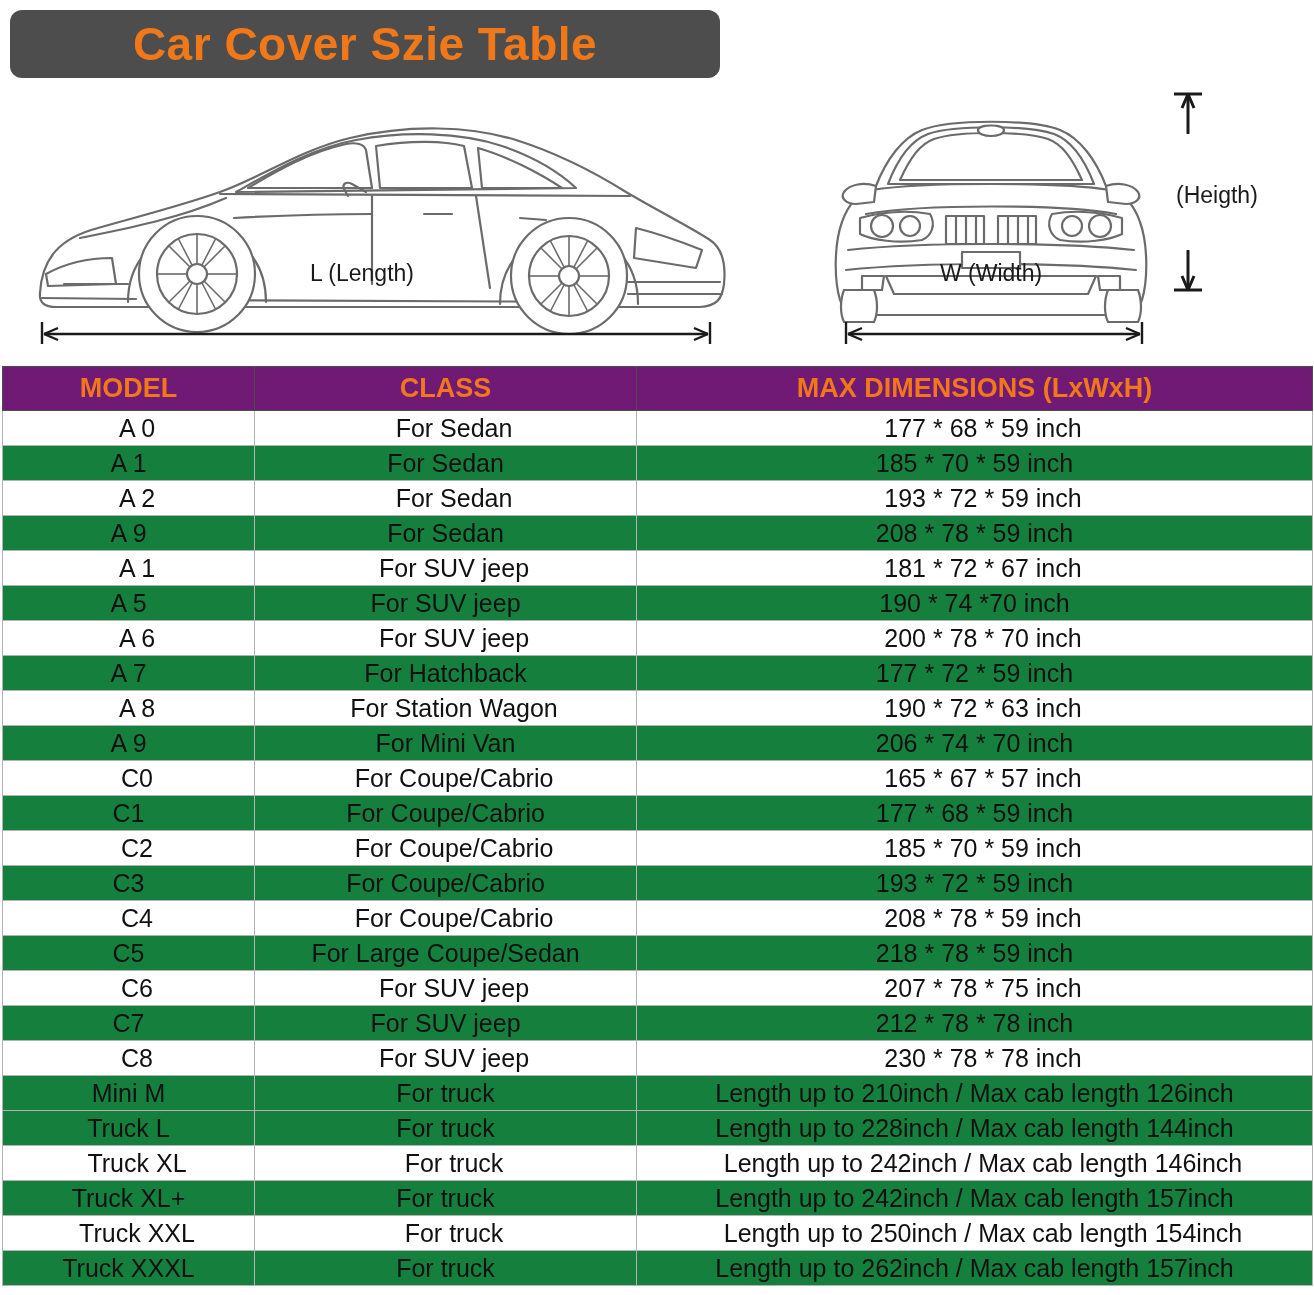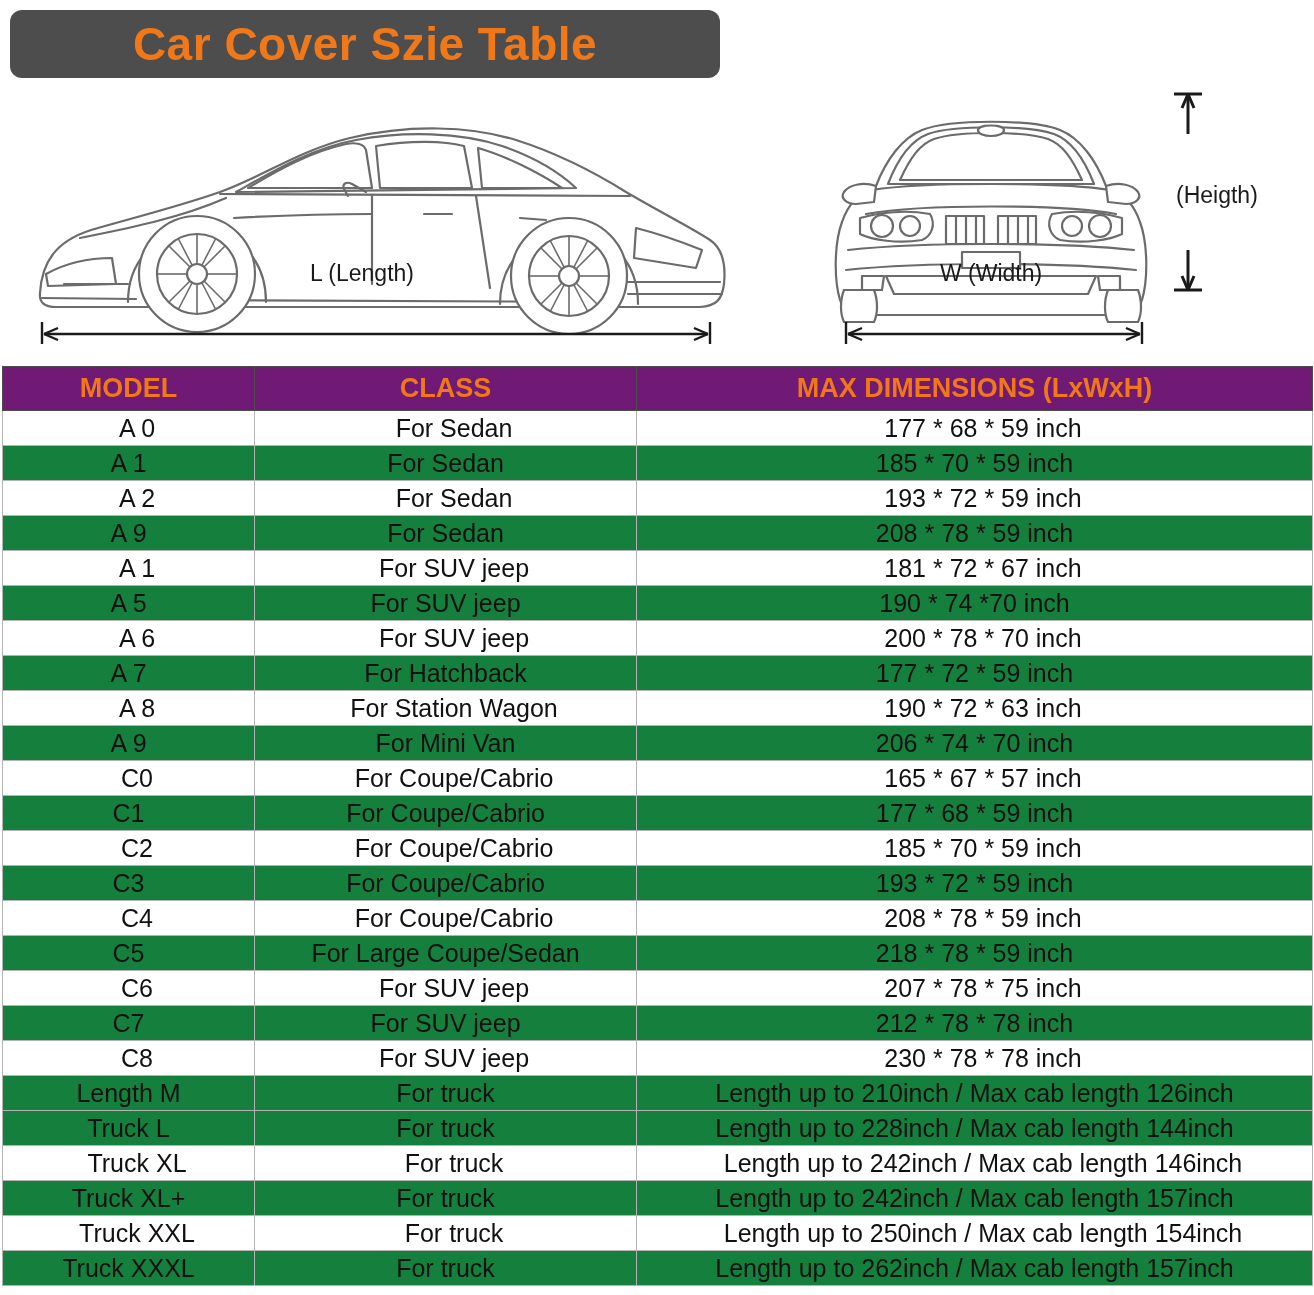--- a/index.html
+++ b/index.html
@@ -378,21 +378,21 @@
         <td>C7</td>
         <td>For SUV jeep</td>
         <td>212 * 78 * 78 inch</td>
       </tr>
       <tr class="odd">
         <td>C8</td>
         <td>For SUV jeep</td>
         <td>230 * 78 * 78 inch</td>
       </tr>
       <tr class="even">
-        <td>Length M</td>
+        <td>Mini M</td>
         <td>For truck</td>
         <td class="truck-dims">Length up to 210inch / Max cab length 126inch</td>
       </tr>
       <tr class="even">
         <td>Truck L</td>
         <td>For truck</td>
         <td class="truck-dims">Length up to 228inch / Max cab length 144inch</td>
       </tr>
       <tr class="odd">
         <td>Truck XL</td>

